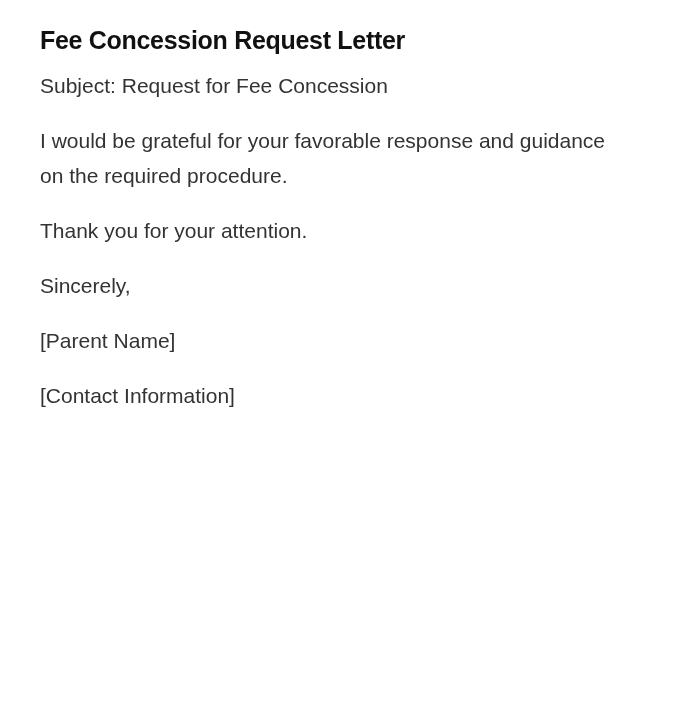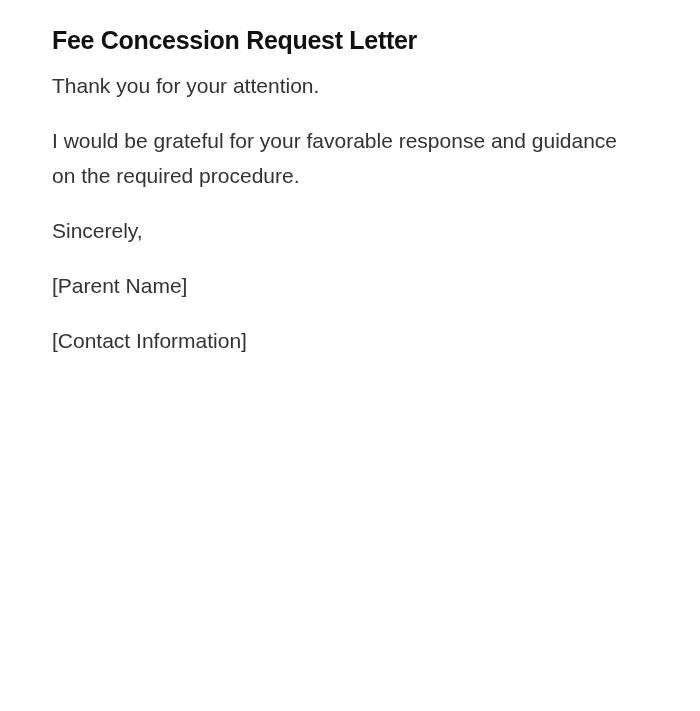--- a/index.html
+++ b/index.html
@@ -8,21 +8,21 @@
     background: #ffffff;
   }
   body {
     width: 700px;
     height: 711px;
     overflow: hidden;
   }
   .letter {
     box-sizing: border-box;
     width: 700px;
-    padding: 25px 40px 30px 52px;
+    padding: 25px 40px 30px 40px;
     font-family: "Liberation Sans", sans-serif;
   }
   .letter h1 {
     margin: 0 0 13px 0;
     font-size: 25px;
     line-height: 30px;
     font-weight: 700;
     letter-spacing: -0.3px;
     color: #111111;
   }
@@ -37,26 +37,27 @@
   .letter p:last-child {
     margin-bottom: 8px;
   }
 </style>
 </head>
 <body>
 
 <div class="letter">
   <h1>Fee Concession Request Letter</h1>
 
+  <p>Subject: Request for Fee Concession</p>
 
 
 
-  <p>Thank you for your attention.</p>
-
   <p>I would be grateful for your favorable response and guidance
 on the required procedure.</p>
+
+  <p>Thank you for your attention.</p>
 
   <p>Sincerely,</p>
 
   <p>[Parent Name]</p>
 
   <p>[Contact Information]</p>
 </div>
 
 </body></html>

